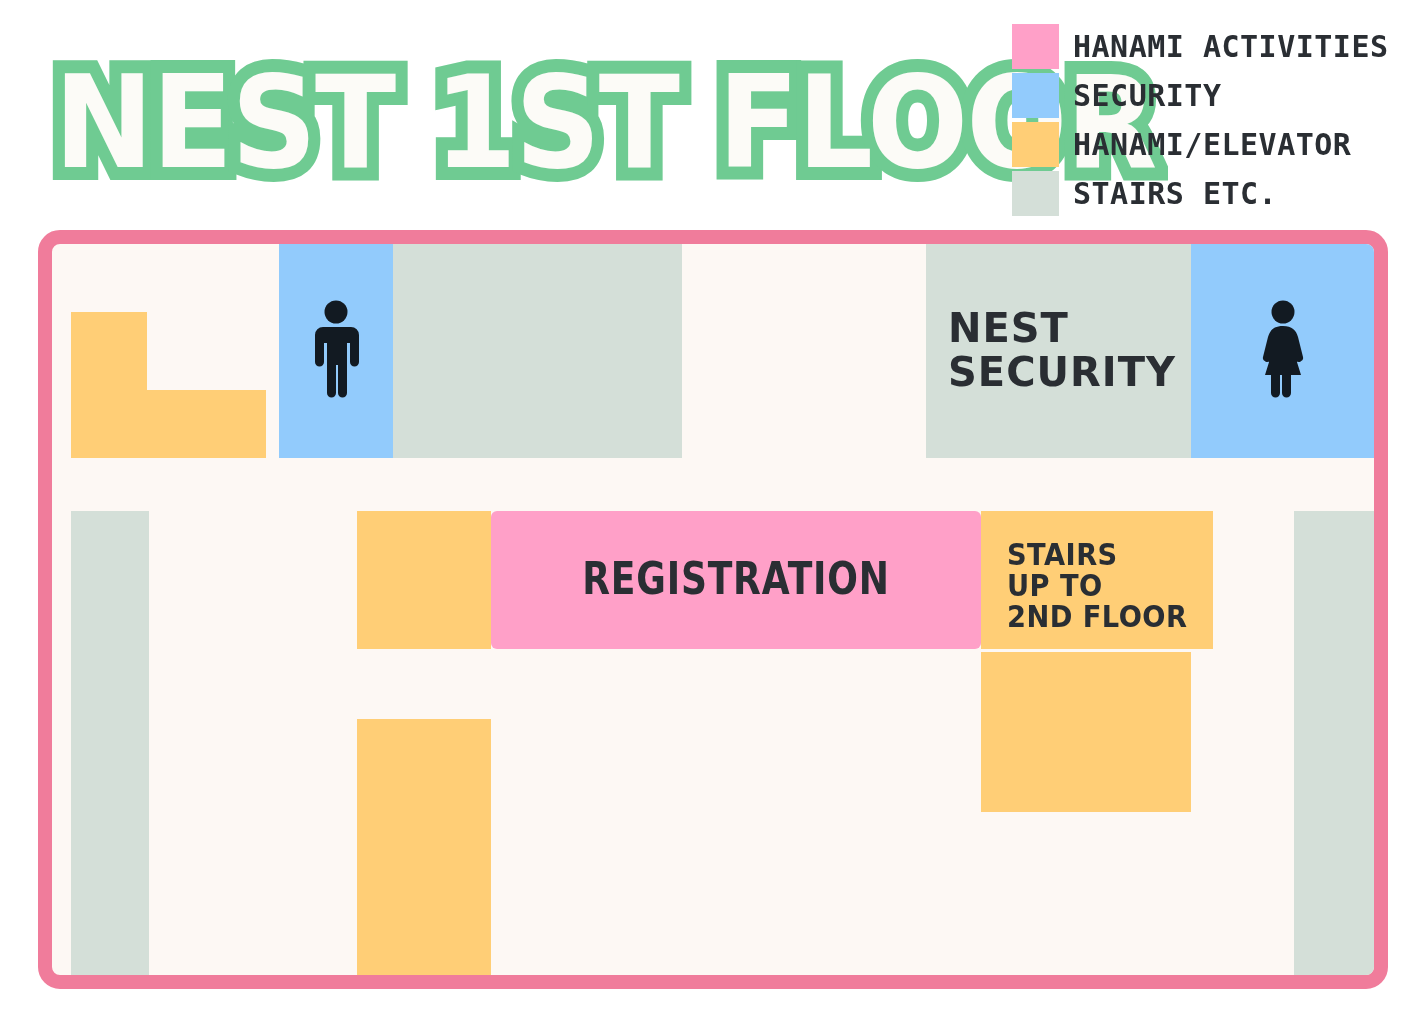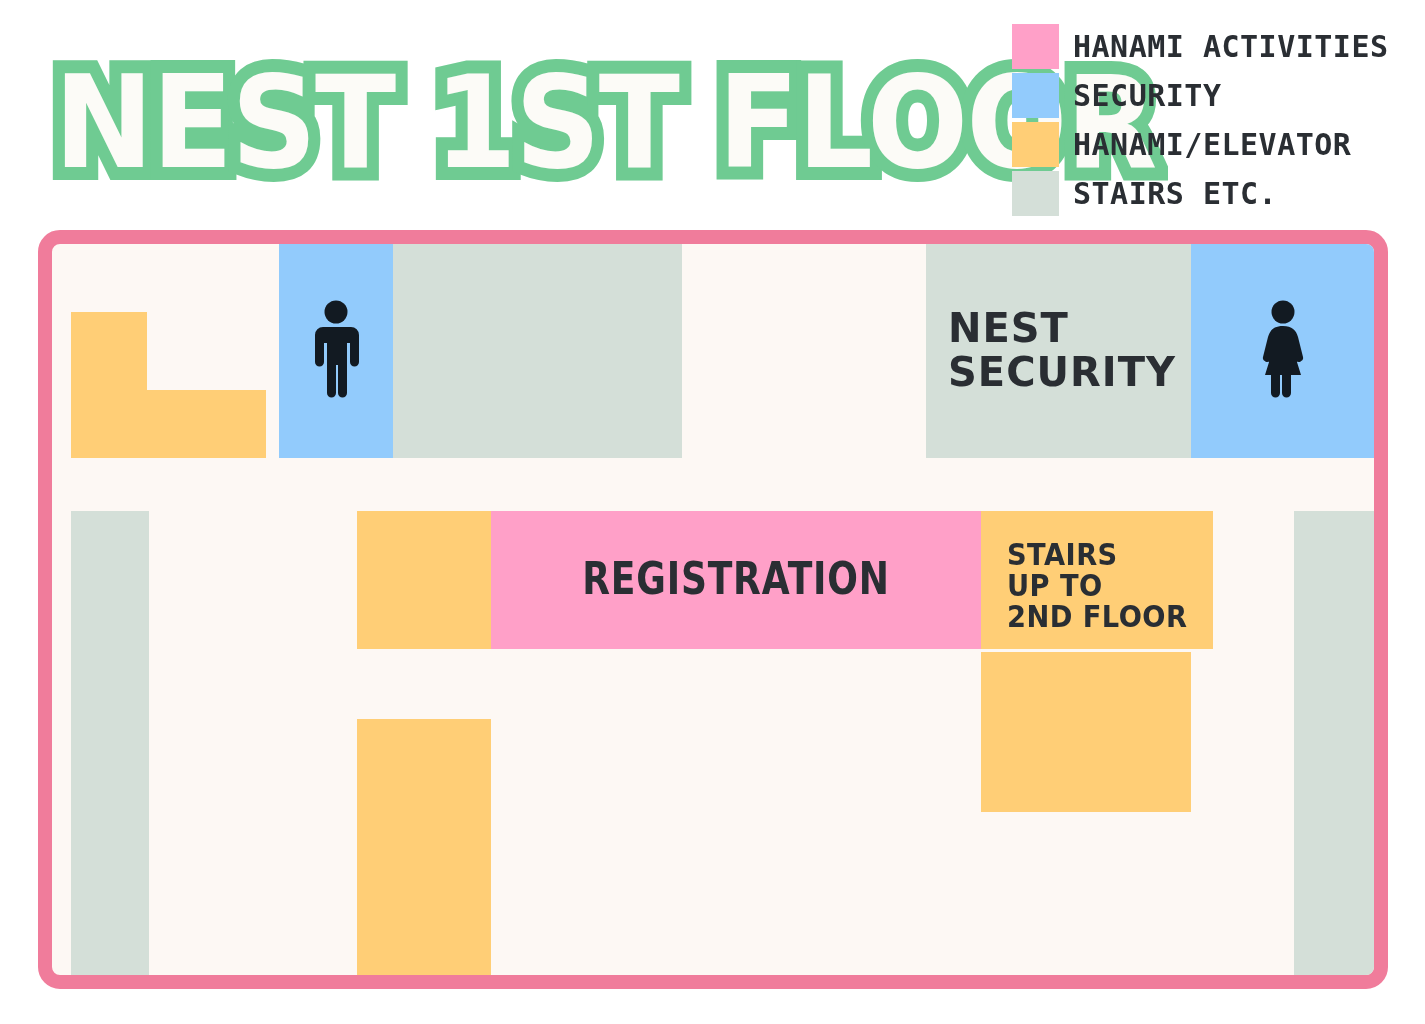--- a/index.html
+++ b/index.html
@@ -110,21 +110,21 @@
   #zone-stairs-topleft-h { left: 19px;  top: 146px; width: 195px; height: 68px; }
   #zone-washroom-men     { left: 227px; top: 0;     width: 114px; height: 214px; }
   #zone-store-top-left   { left: 341px; top: 0;     width: 289px; height: 214px; }
   #zone-nest-security    { left: 874px; top: 0;     width: 265px; height: 214px; }
   #zone-washroom-women   { left: 1139px;top: 0;     width: 183px; height: 214px; }
 
   #zone-store-left-strip { left: 19px;  top: 267px; width: 78px;  height: 478px; }
   #zone-store-right-strip{ left: 1242px;top: 267px; width: 80px;  height: 478px; }
 
   #zone-stairs-reg-left  { left: 305px; top: 267px; width: 134px; height: 138px; }
-  #zone-registration     { left: 439px; top: 267px; width: 490px; height: 138px; }
+  #zone-registration     { left: 439px; top: 267px; width: 490px; height: 138px; border-radius: 6px; }
   #zone-stairs-up        { left: 929px; top: 267px; width: 232px; height: 138px; }
   #zone-stairs-lower-r   { left: 929px; top: 408px; width: 210px; height: 160px; }
   #zone-stairs-lower-l   { left: 305px; top: 475px; width: 134px; height: 270px; }
 
   
   #label-nest-security {
     position: absolute;
     left: 22px;
     top: 62px;
     font-size: 40px;

